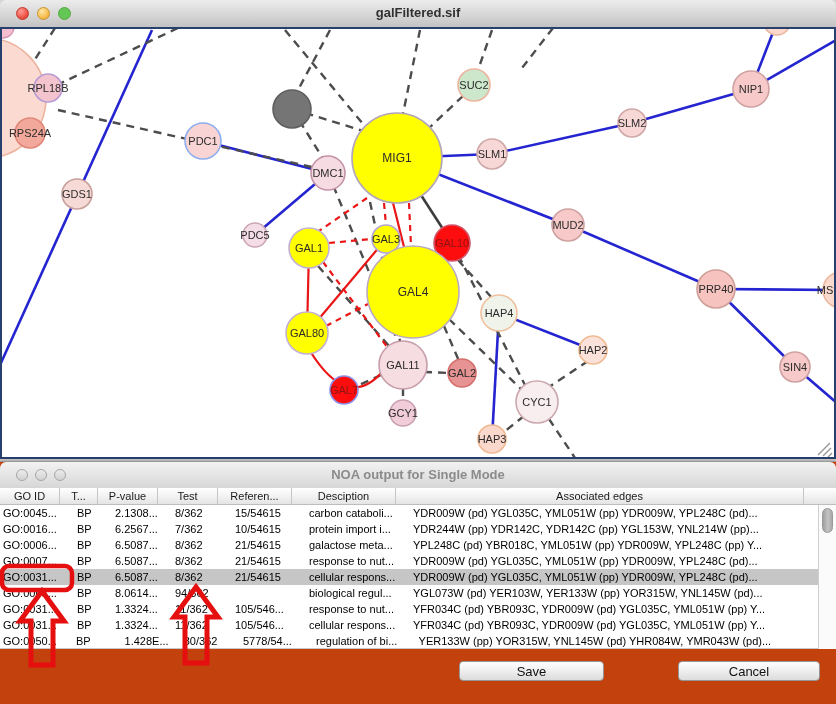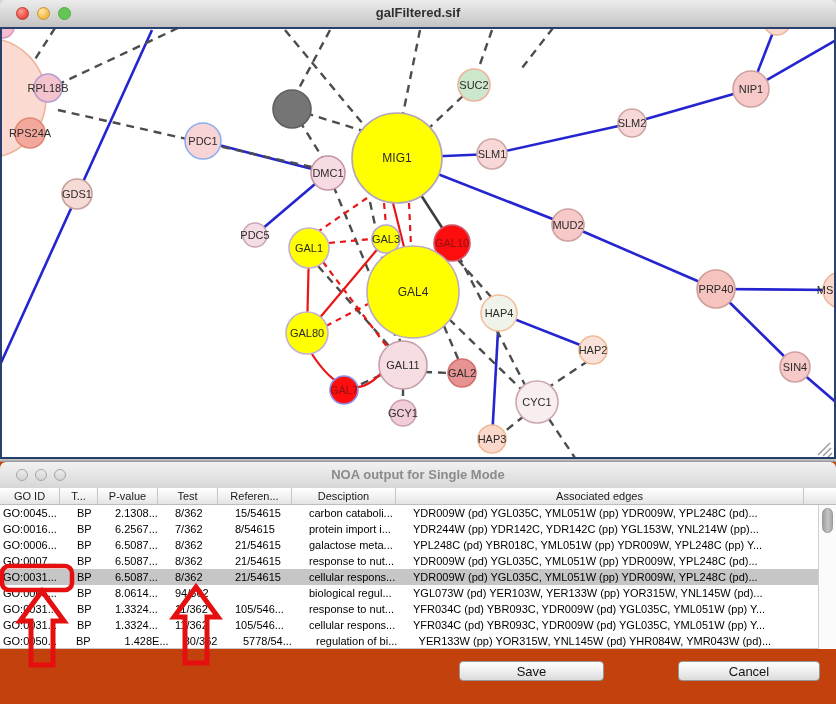--- a/index.html
+++ b/index.html
@@ -263,21 +263,21 @@
         <div class="tcell" style="width: 60px;">8/362</div>
         <div class="tcell" style="width: 74px;">15/54615</div>
         <div class="tcell" style="width: 104px;">carbon cataboli...</div>
         <div class="tcell" style="width: 408px;">YDR009W (pd) YGL035C, YML051W (pp) YDR009W, YPL248C (pd)...</div>
       </div>
       <div class="trow">
         <div class="tcell" style="width: 74px;">GO:0016...</div>
         <div class="tcell" style="width: 38px;">BP</div>
         <div class="tcell" style="width: 60px;">6.2567...</div>
         <div class="tcell" style="width: 60px;">7/362</div>
-        <div class="tcell" style="width: 74px;">8/54615</div>
+        <div class="tcell" style="width: 74px;">10/54615</div>
         <div class="tcell" style="width: 104px;">protein import i...</div>
         <div class="tcell" style="width: 408px;">YDR244W (pp) YDR142C, YDR142C (pp) YGL153W, YNL214W (pp)...</div>
       </div>
       <div class="trow">
         <div class="tcell" style="width: 74px;">GO:0006...</div>
         <div class="tcell" style="width: 38px;">BP</div>
         <div class="tcell" style="width: 60px;">6.5087...</div>
         <div class="tcell" style="width: 60px;">8/362</div>
         <div class="tcell" style="width: 74px;">21/54615</div>
         <div class="tcell" style="width: 104px;">galactose meta...</div>

